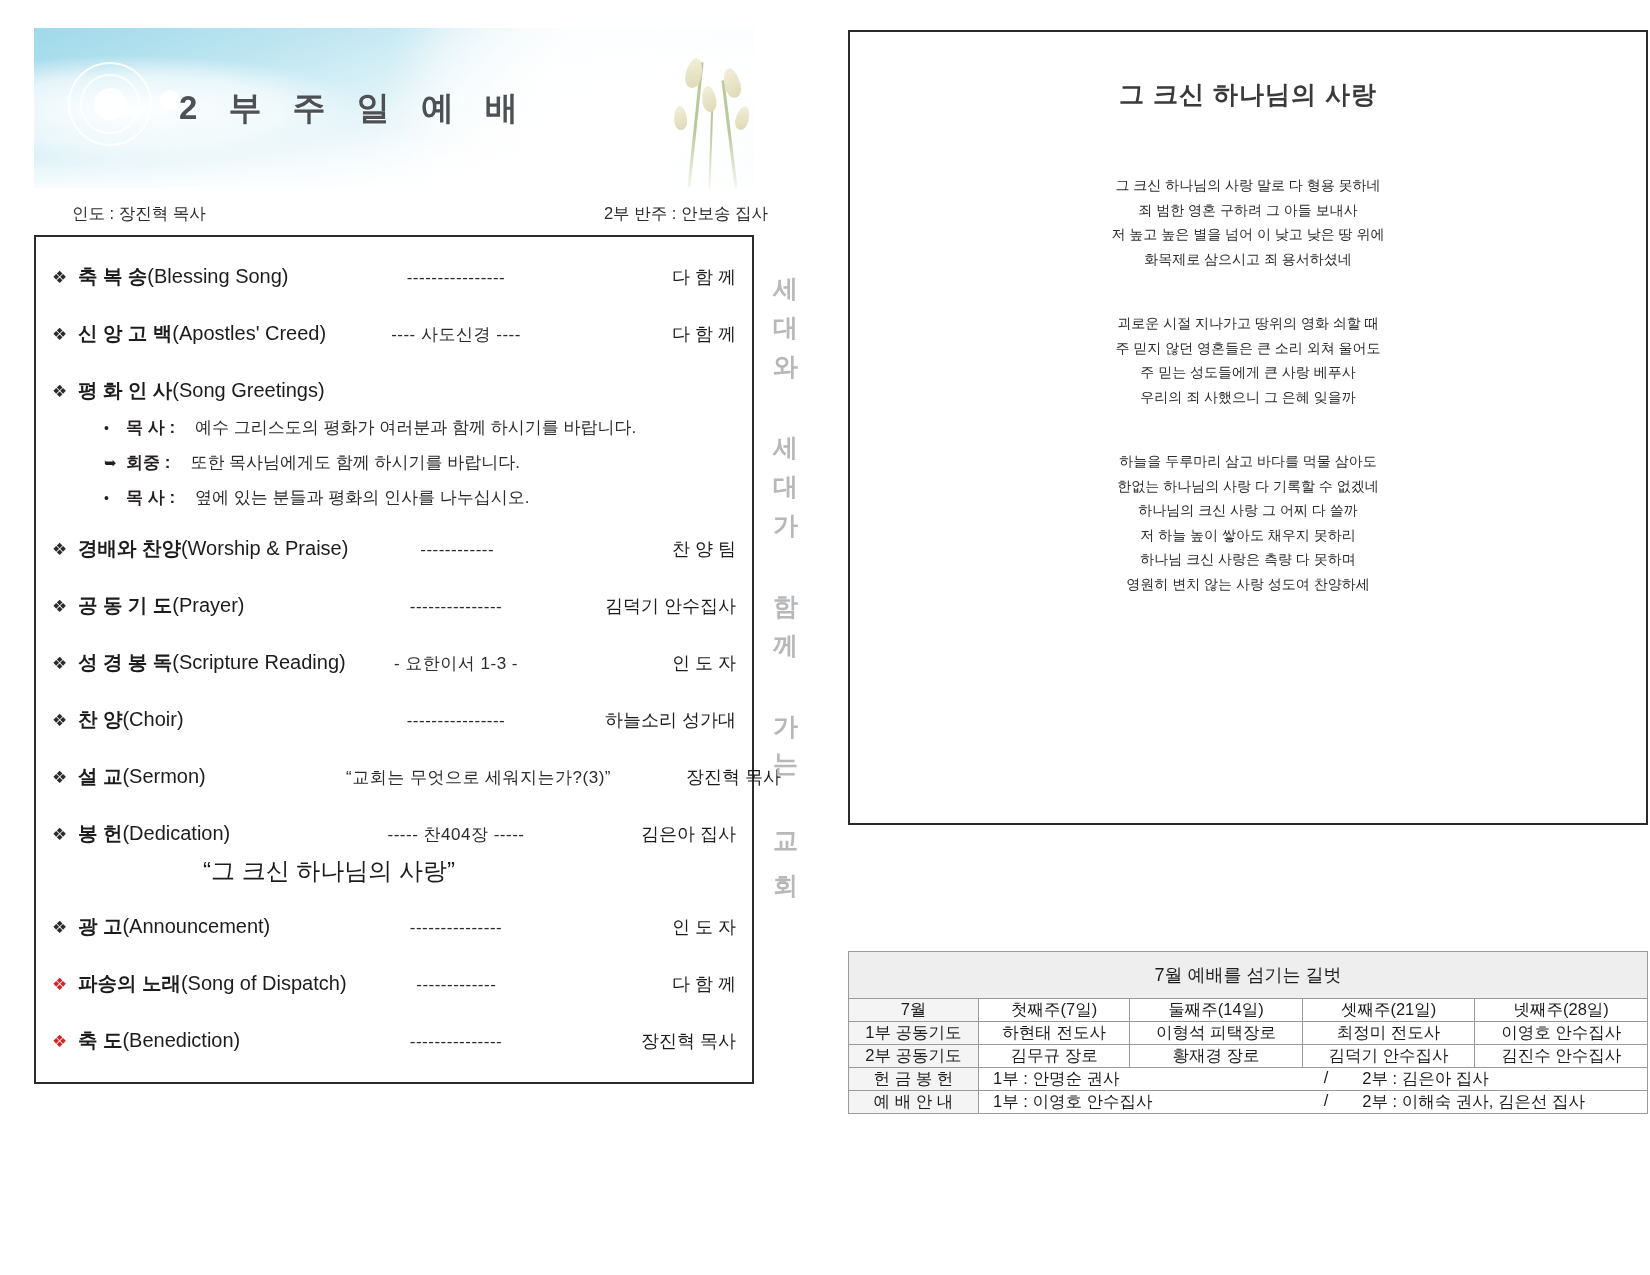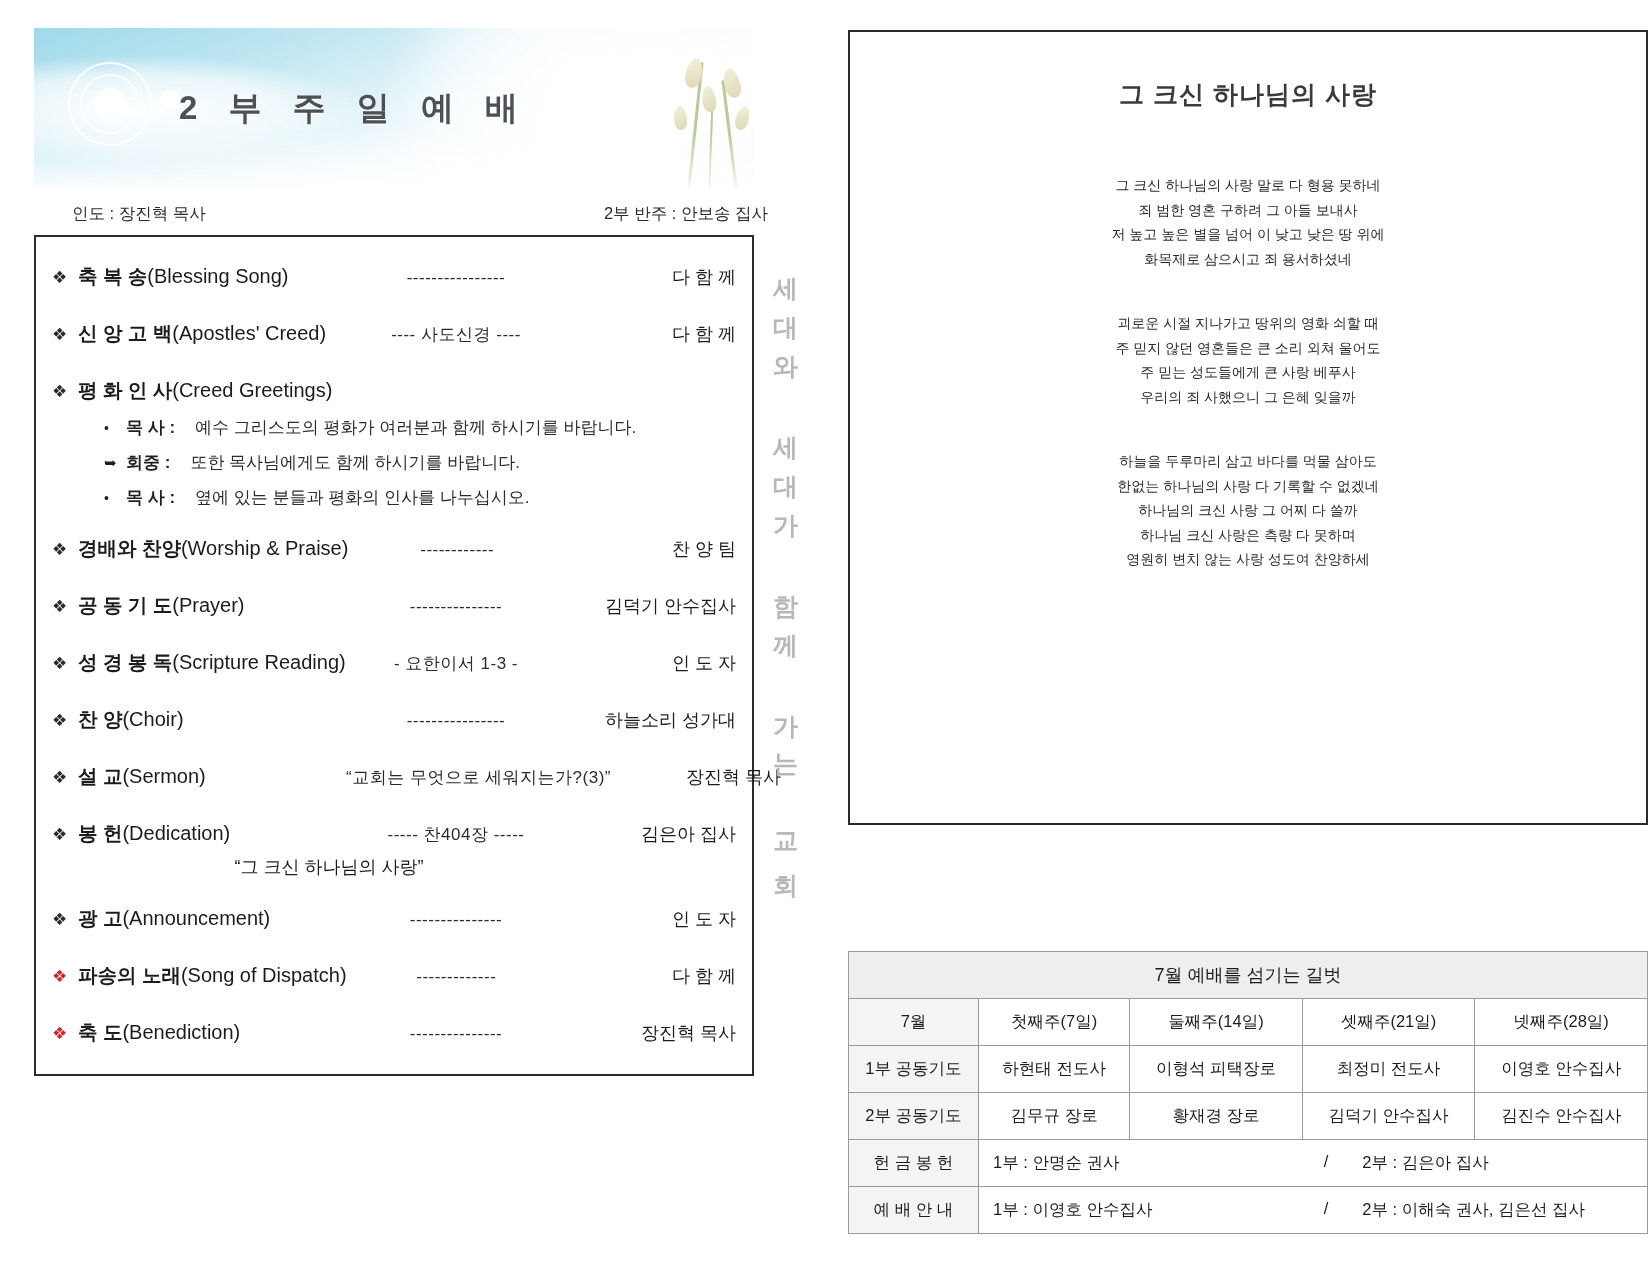--- a/index.html
+++ b/index.html
@@ -99,21 +99,21 @@
 
   .sub-block { margin: -14px 0 26px 52px; }
   .sub-line { display: flex; align-items: baseline; margin-bottom: 12px; font-size: 17px; }
   .sub-line .sb { width: 22px; flex: 0 0 22px; font-size: 14px; }
   .sub-line .sb.arrow { font-size: 15px; }
   .sub-line .role { font-weight: bold; margin-right: 20px; white-space: nowrap; }
   .sub-line .txt { color: #2b2b2b; }
 
   .item-extra {
     margin: -16px 0 26px 0;
-    text-align: center; font-size: 18px; color: #1c1c1c;
+    text-align: center; font-size: 24px; color: #1c1c1c;
     padding-right: 130px;
   }
 
   
   .side-vertical {
     position: absolute; left: 766px; top: 258px;
     width: 40px; height: 800px;
     display: flex; flex-direction: column; align-items: center;
     font-size: 25px; font-weight: bold; color: #b6b8ba;
     letter-spacing: 0;
@@ -137,21 +137,21 @@
   .hymn-stanza { margin-bottom: 40px; }
   .hymn-line { font-size: 14px; line-height: 1.75; color: #2b2b2b; }
 
   .roster {
     width: 800px; margin-top: 126px;
     border-collapse: collapse;
     font-size: 16.5px; color: #1c1c1c;
   }
   .roster td {
     border: 1px solid #9a9a9a;
-    padding: 12px 6px;
+    padding: 0 6px;
     text-align: center;
     white-space: nowrap;
   }
   .roster .hdr {
     background: #eeeeee; font-size: 18px; padding: 11px 6px;
   }
   .roster .rowhdr { background: #f4f4f4; width: 130px; }
   .roster .split { display: flex; }
   .roster .split .a { flex: 0 0 48%; text-align: left; padding-left: 8px; }
   .roster .split .s { flex: 0 0 8%; text-align: center; }
@@ -207,21 +207,21 @@
         <div class="name">
           <span>신 앙 고 백</span><span class="en">(Apostles' Creed)</span>
         </div>
         <div class="mid">---- 사도신경 ----</div>
         <div class="who">다 함 께</div>
       </div>
 
       <div class="item" style="margin-bottom:26px;">
         <div class="bullet" style="color: rgb(43, 43, 43);">❖</div>
         <div class="name" style="flex:1 1 auto;">
-          <span>평 화 인 사</span><span class="en">(Creed Greetings)</span>
+          <span>평 화 인 사</span><span class="en">(Song Greetings)</span>
         </div>
       </div>
 
       <div class="sub-block">
         <div class="sub-line">
           <div class="sb">•</div>
           <div class="role">목 사 :</div>
           <div class="txt">예수 그리스도의 평화가 여러분과 함께 하시기를 바랍니다.</div>
         </div>
         <div class="sub-line">
@@ -341,20 +341,21 @@
         <div class="hymn-line">괴로운 시절 지나가고 땅위의 영화 쇠할 때</div>
         <div class="hymn-line">주 믿지 않던 영혼들은 큰 소리 외쳐 울어도</div>
         <div class="hymn-line">주 믿는 성도들에게 큰 사랑 베푸사</div>
         <div class="hymn-line">우리의 죄 사했으니 그 은혜 잊을까</div>
       </div>
 
       <div class="hymn-stanza">
         <div class="hymn-line">하늘을 두루마리 삼고 바다를 먹물 삼아도</div>
         <div class="hymn-line">한없는 하나님의 사랑 다 기록할 수 없겠네</div>
         <div class="hymn-line">하나님의 크신 사랑 그 어찌 다 쓸까</div>
+        <div class="hymn-line">저 하늘 높이 쌓아도 채우지 못하리</div>
         <div class="hymn-line">하나님 크신 사랑은 측량 다 못하며</div>
         <div class="hymn-line">영원히 변치 않는 사랑 성도여 찬양하세</div>
       </div>
     </div>
 
     <table class="roster">
       <tbody>
           <tr>
         <td class="hdr" colspan="5">7월 예배를 섬기는 길벗</td>
       </tr>

